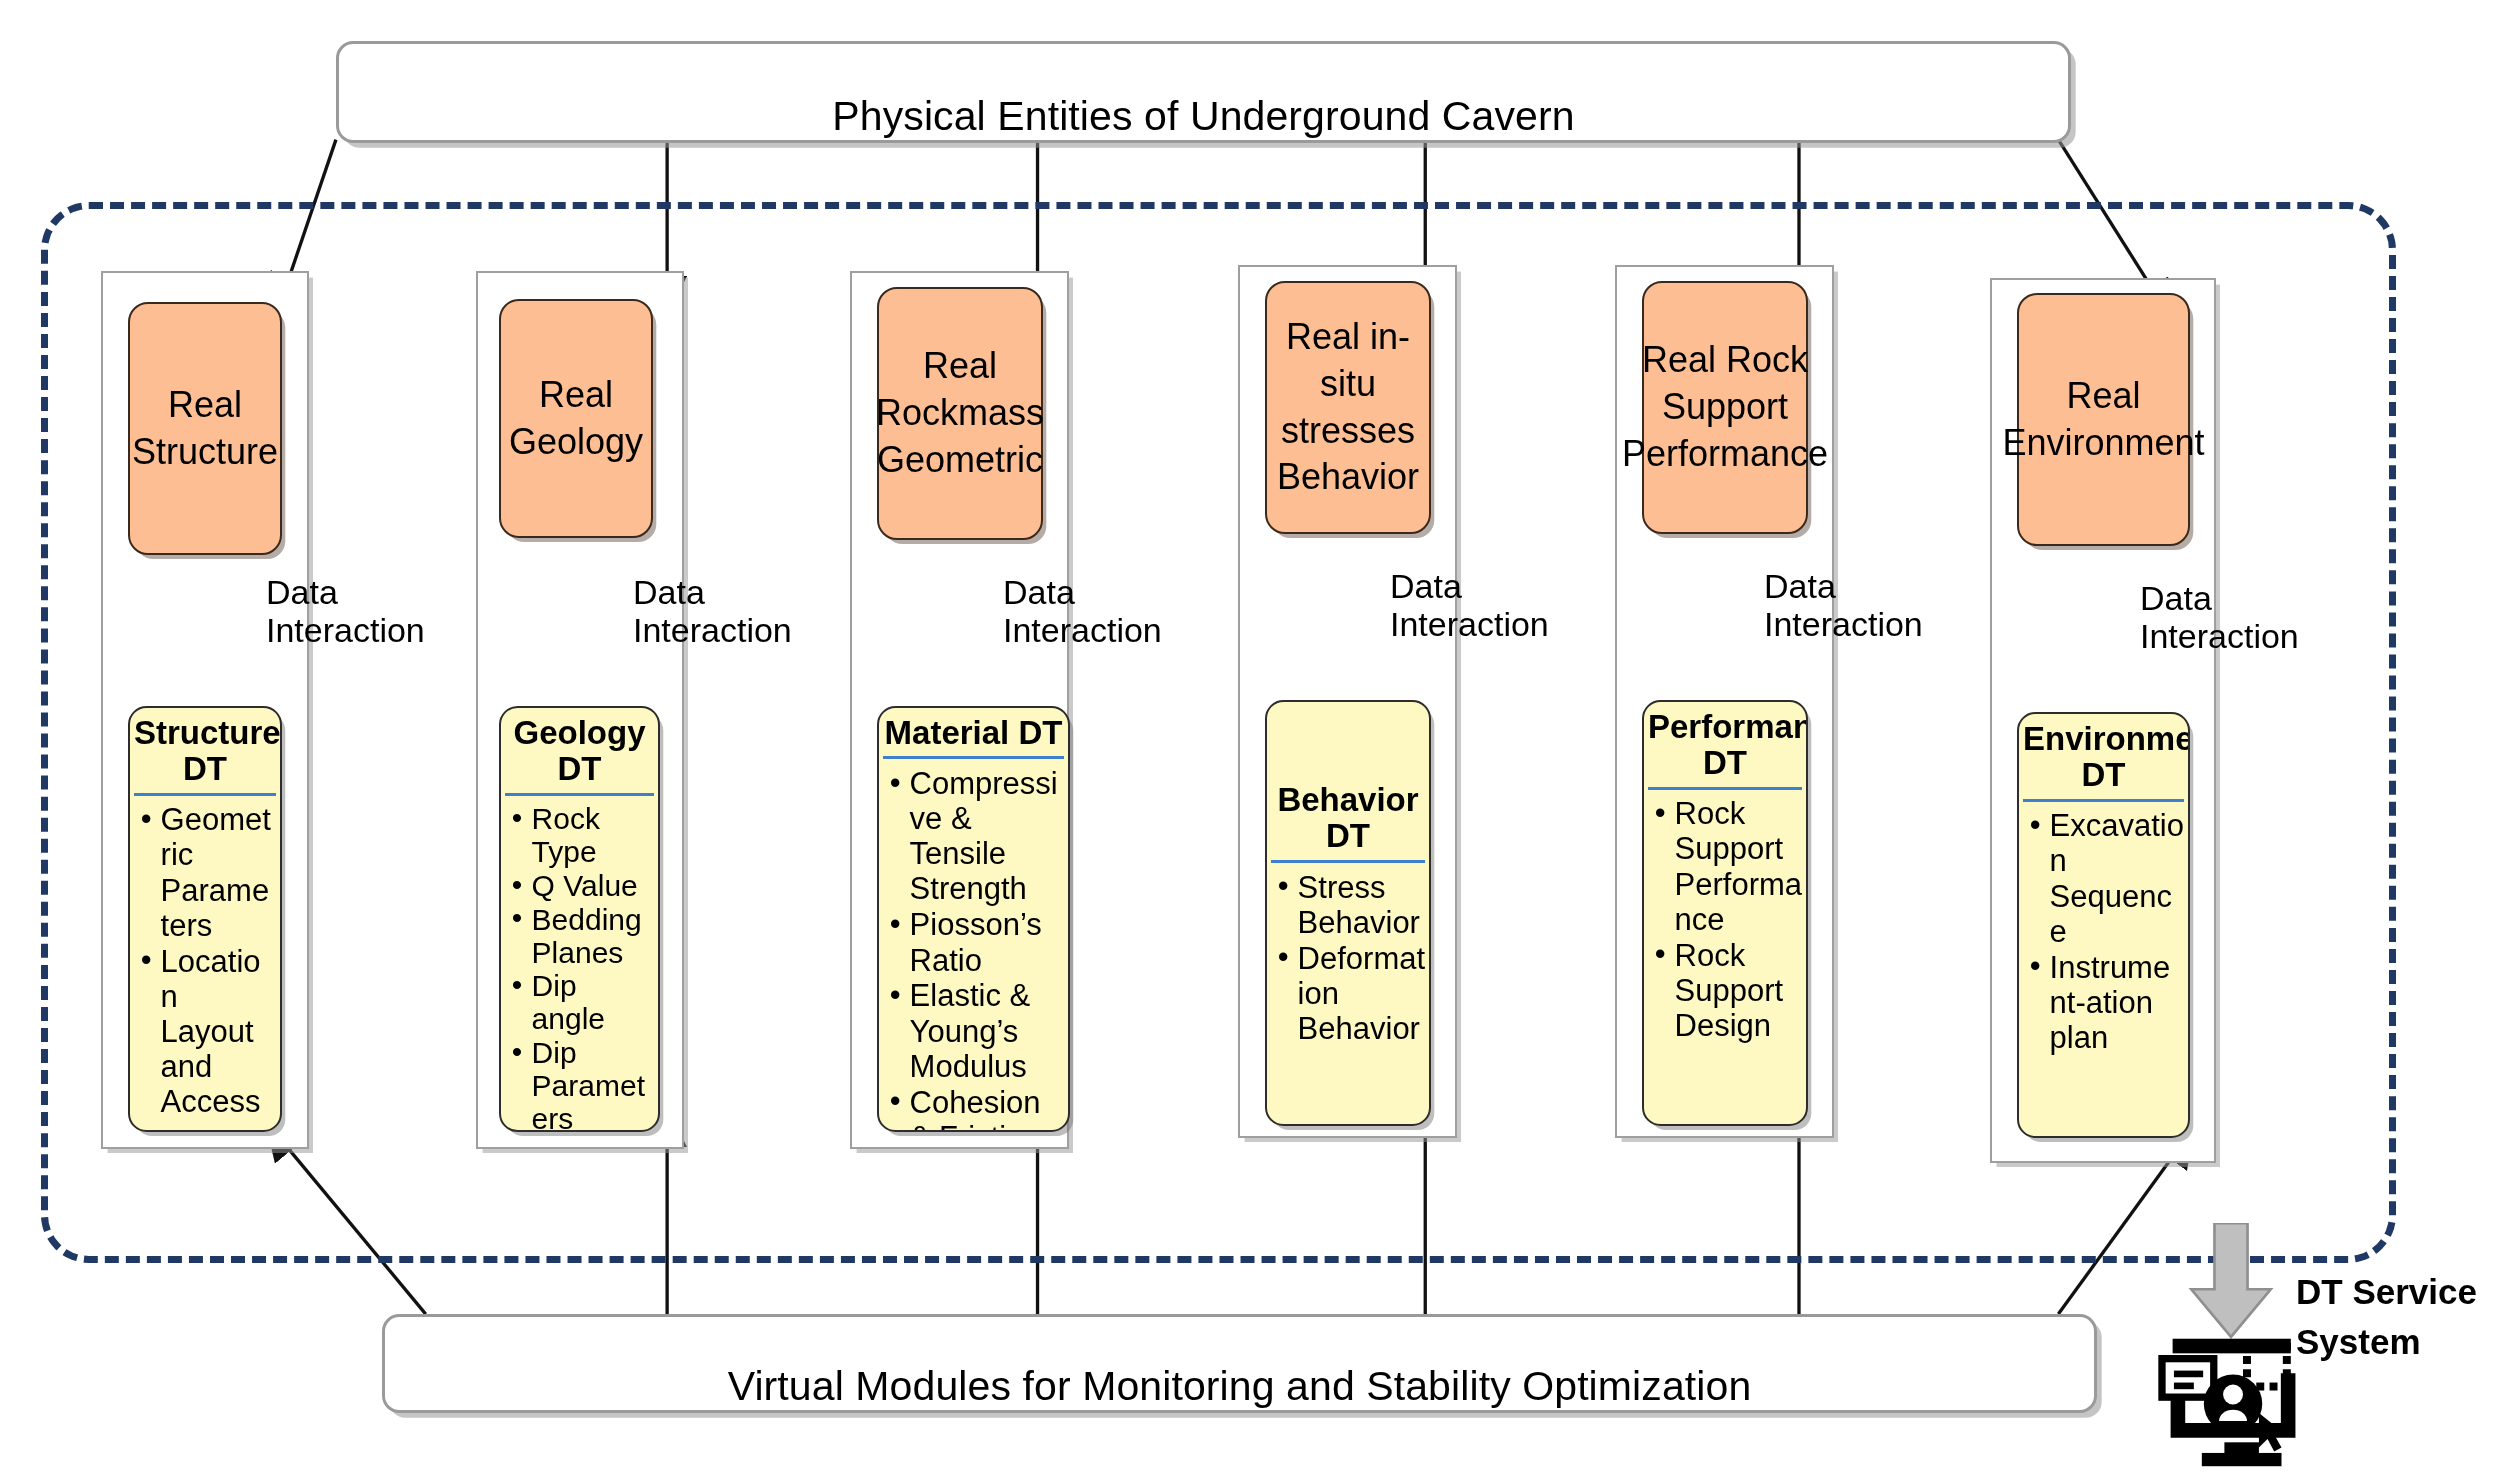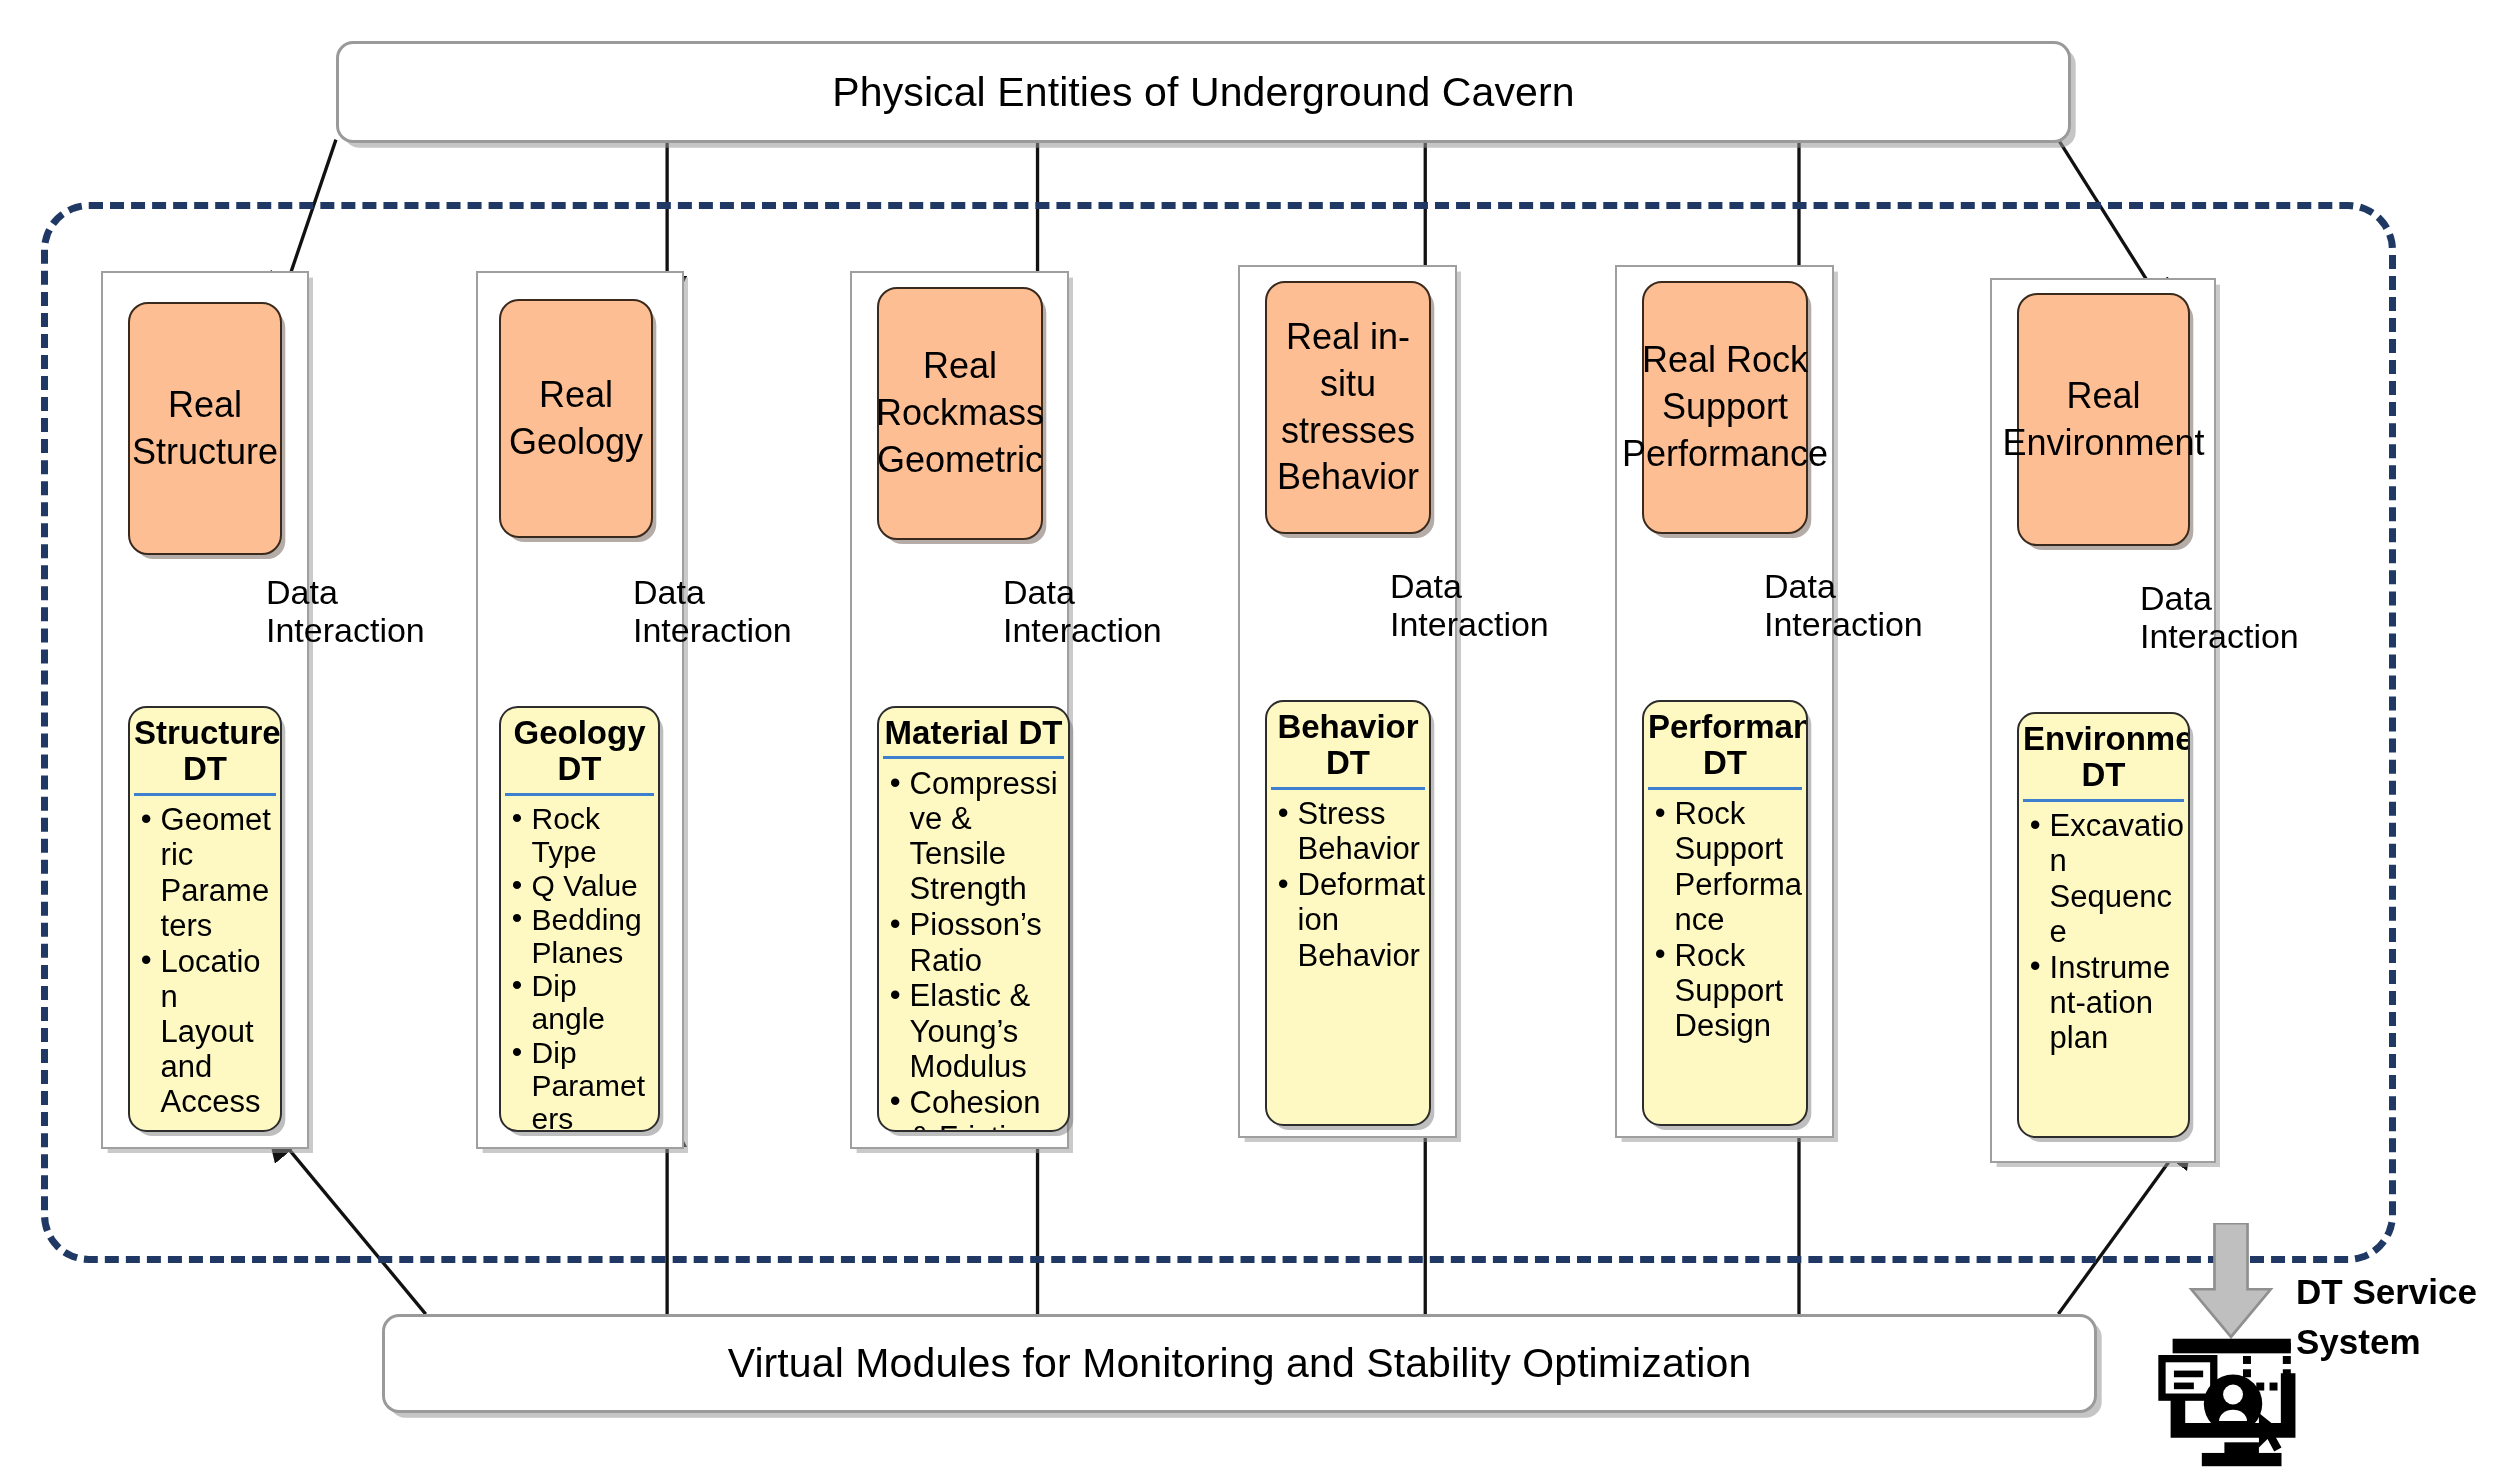--- a/index.html
+++ b/index.html
@@ -5,21 +5,21 @@
   html,body{margin:0;padding:0;background:#ffffff;}
   body{width:2512px;height:1481px;font-family:"Liberation Sans",sans-serif;overflow:hidden;}
   #root{position:relative;width:2512px;height:1481px;}
 
   svg.wires{position:absolute;left:0;top:0;width:2512px;height:1481px;pointer-events:none;}
 
   
   .banner{
     position:absolute;background:#ffffff;border:3.3px solid #9a9a9a;border-radius:17.3px;
     box-shadow:6px 6px 0 -1.3px rgba(150,150,150,.55);
-    display:flex;align-items:center;justify-content:center;text-align:center;
+    display:flex;align-items:flex-end;justify-content:center;text-align:center;
     color:#000;font-size:41px;font-weight:400;letter-spacing:0.1px;
   }
   #top-banner{left:336px;top:41px;width:1729px;height:96px;}
   #bottom-banner{left:382px;top:1314px;width:1709px;height:93px;}
 
   
   #dt-envelope{
     position:absolute;left:41px;top:202px;width:2355px;height:1061px;
     border:7.3px dashed #1F3864;border-radius:48px;box-sizing:border-box;background:transparent;
   }
@@ -167,21 +167,21 @@
       <div class="li">Elastic &amp; Young’s Modulus</div>
       <div class="li">Cohesion &amp; Friction Angle</div>
     </div>
   </div>
 
   <div class="col" style="left:1238px;top:265px;width:219px;height:873px;"></div>
   <div class="real-box" style="left:1265px;top:281px;width:166px;height:253px;">
     <span>Real in-situ stresses Behavior</span>
   </div>
   <div class="di-label" style="left:1390px;top:567px;width:200px;">Data<br>Interaction</div>
-  <div class="dt-box" style="left:1265px;top:700px;width:166px;height:426px;">
+  <div class="dt-box" style="left:1265px;top:700px;width:166px;height:426px;justify-content:center;">
     <div class="dt-title">Behavior DT</div>
     <div class="dt-rule"></div>
     <div class="dt-list">
       <div class="li">Stress Behavior</div>
       <div class="li">Deformation Behavior</div>
     </div>
   </div>
 
   <div class="col" style="left:1615px;top:265px;width:219px;height:873px;"></div>
   <div class="real-box" style="left:1642px;top:281px;width:166px;height:253px;">

